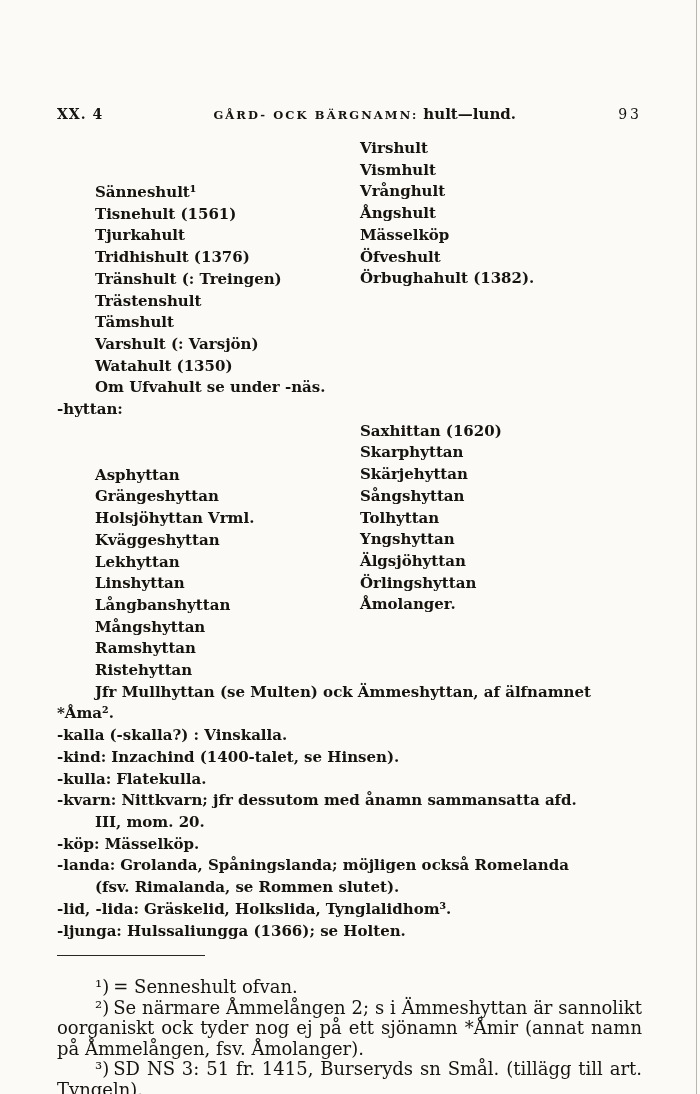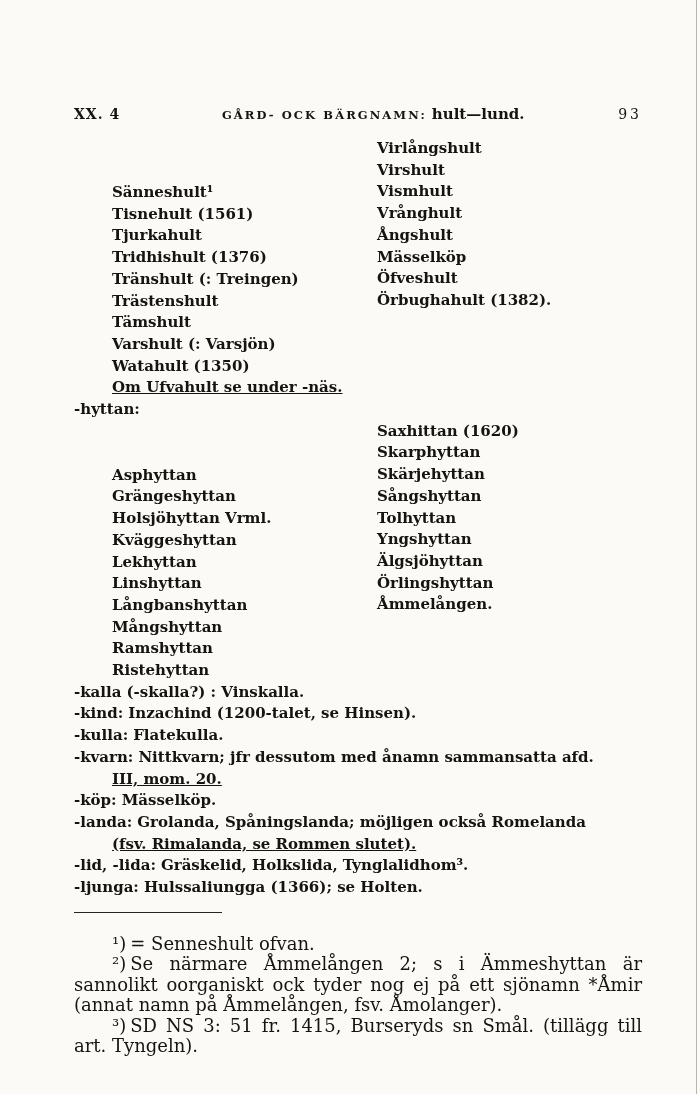--- a/index.html
+++ b/index.html
@@ -3,41 +3,41 @@
 <meta charset="utf-8">
 <style>
   * { margin:0; padding:0; box-sizing:border-box; }
   html,body { width:700px; height:1094px; }
   body { background:#e9e7e2; font-family:"DejaVu Serif", serif; }
   .page {
     position:relative;
     width:700px; height:1094px;
     background:#fbfaf6;
     color:#17140f;
-    padding:104px 58px 0 74px;
+    padding:104px 58px 0 57px;
     overflow:hidden;
   }
   .scan-edge {
     position:absolute; right:3px; top:0; bottom:0; width:1px;
     background:#b9b6ae;
   }
   
   .header { display:flex; justify-content:space-between; align-items:baseline; margin-bottom:15px; }
   .h-left  { font-size:14px; font-weight:700; letter-spacing:1px; }
   .h-center { white-space:nowrap;margin-left:8px; }
   .h-caps  { font-size:11.5px; font-weight:700; letter-spacing:2.1px; }
   .h-kw    { font-size:15px; font-weight:700; }
   .h-right { font-size:14px; font-weight:400; letter-spacing:3px; }
   
   .content { font-size:15px; font-weight:700; line-height:21.7px; }
   .two-col { display:flex; }
   .col-left  { width:303px; padding-left:38px;margin-top:44px; }
   .col-right { flex:1; }
   .li { white-space:nowrap; }
-  .indent1 { padding-left:38px;text-decoration:underline; }
+  .indent1 { padding-left:38px; }
   .line { white-space:nowrap; }
   .head { margin-right:5px; }
   
   .fn-rule { width:148px; border-top:1.6px solid #2a261f; margin:13px 0 8px 0; }
   .footnotes { font-size:18px; font-weight:400; line-height:20.5px;margin-top:21px; }
   .fn { text-indent:38px; text-align:justify; }
   .fn .fn-marker { font-weight:400; margin-right:4px; }
 </style>
 </head>
 <body>
@@ -59,21 +59,20 @@
         <div class="li">Tisnehult (1561)</div>
         <div class="li">Tjurkahult</div>
         <div class="li">Tridhishult (1376)</div>
         <div class="li">Tränshult (: Treingen)</div>
         <div class="li">Trästenshult</div>
         <div class="li">Tämshult</div>
         <div class="li">Varshult (: Varsjön)</div>
         <div class="li">Watahult (1350)</div>
       </div>
       <div class="col-right">
-        <div class="li">Virlångshult</div>
         <div class="li">Virshult</div>
         <div class="li">Vismhult</div>
         <div class="li">Vrånghult</div>
         <div class="li">Ångshult</div>
         <div class="li">Mässelköp</div>
         <div class="li">Öfveshult</div>
         <div class="li">Örbughahult (1382).</div>
       </div>
     </div>
 
@@ -96,31 +95,35 @@
       </div>
       <div class="col-right">
         <div class="li">Saxhittan (1620)</div>
         <div class="li">Skarphyttan</div>
         <div class="li">Skärjehyttan</div>
         <div class="li">Sångshyttan</div>
         <div class="li">Tolhyttan</div>
         <div class="li">Yngshyttan</div>
         <div class="li">Älgsjöhyttan</div>
         <div class="li">Örlingshyttan</div>
-        <div class="li">Åmmelången.</div>
+        <div class="li">Åmolanger.</div>
       </div>
     </div>
 
+    <div>
+      <div class="line indent1">Jfr Mullhyttan (se Multen) ock Ämmeshyttan, af älfnamnet</div>
+      <div class="line">*Åma².</div>
+    </div>
 
     <div>
       <div class="line"><span class="head">-kalla</span><span>(-skalla?) : Vinskalla.</span></div>
       <div class="line indent1"></div>
     </div>
     <div>
-      <div class="line"><span class="head">-kind:</span><span>Inzachind (1200-talet, se Hinsen).</span></div>
+      <div class="line"><span class="head">-kind:</span><span>Inzachind (1400-talet, se Hinsen).</span></div>
       <div class="line indent1"></div>
     </div>
     <div>
       <div class="line"><span class="head">-kulla:</span><span>Flatekulla.</span></div>
       <div class="line indent1"></div>
     </div>
     <div>
       <div class="line"><span class="head">-kvarn:</span><span>Nittkvarn; jfr dessutom med ånamn sammansatta afd.</span></div>
       <div class="line indent1">III, mom. 20.</div>
     </div>

